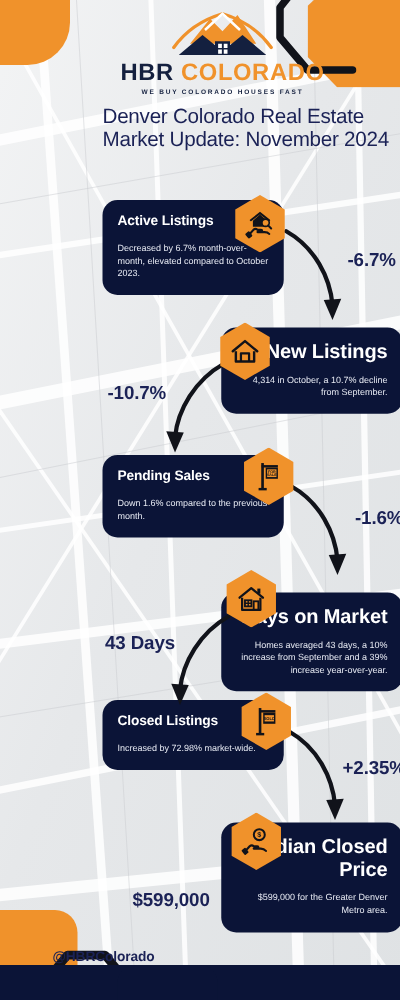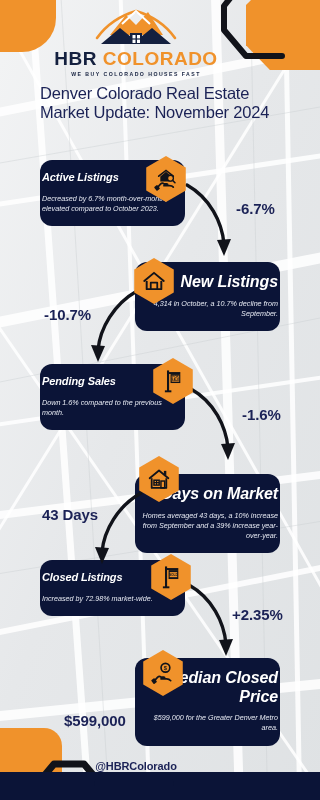--- a/index.html
+++ b/index.html
@@ -53,21 +53,21 @@
     position:absolute; left:0; right:0; bottom:0;
     height:28px; background:#0b1437; z-index:2;
   }
   .footer-bar-round {
     position:absolute; left:94px; bottom:0;
     width:80px; height:28px; background:#0b1437;
     border-radius:14px 14px 0 0; z-index:2;
   }
 
   
-  .content { position:relative; z-index:5; width:272px; height:800px; }
+  .content { position:relative; z-index:5; width:272px; height:800px;margin-left:42px; }
 
   
   .logo-wrap {
     position:absolute; left:0; right:0; top:8px;
     display:flex; flex-direction:column; align-items:center;
   }
   .logo-mark { width:118px; height:40px; display:block; }
   .logo-text {
     font-size:19px; font-weight:bold; letter-spacing:0.5px;
     line-height:1; margin-top:1px;
@@ -87,22 +87,21 @@
     letter-spacing:-0.2px;
   }
 
   
   .row { position:absolute; width:320px; }
   .card {
     position:absolute;
     background:#0b1437;
     border-radius:12px;
     color:#ffffff;
-    padding:11px 2px 12px;
-    font-style:italic;
+    padding:11px 12px 12px;
   }
   .card.left  { left:40px; width:145px; }
   .card.right { right:40px; width:145px; text-align:right; }
   .card h3 {
     font-size:11px; font-weight:bold; line-height:1.16;
     letter-spacing:-0.1px;
   }
   .card.right h3 { font-size:16px; }
   .card p {
     margin-top:10px;
@@ -131,21 +130,20 @@
     z-index:6; white-space:nowrap;
   }
 
   
   .arrow { position:absolute; z-index:4; }
   .arrow svg { display:block; overflow:visible; }
 
   
   .handle {
     position:absolute; left:0; right:0; top:760px;
-    text-align:center;
     color:#1b2256; font-weight:bold; font-size:11px;
     letter-spacing:-0.1px; z-index:6;
   }
 </style>
 </head>
 <body>
 
 <div class="canvas">
 
   <div class="bg-texture">

